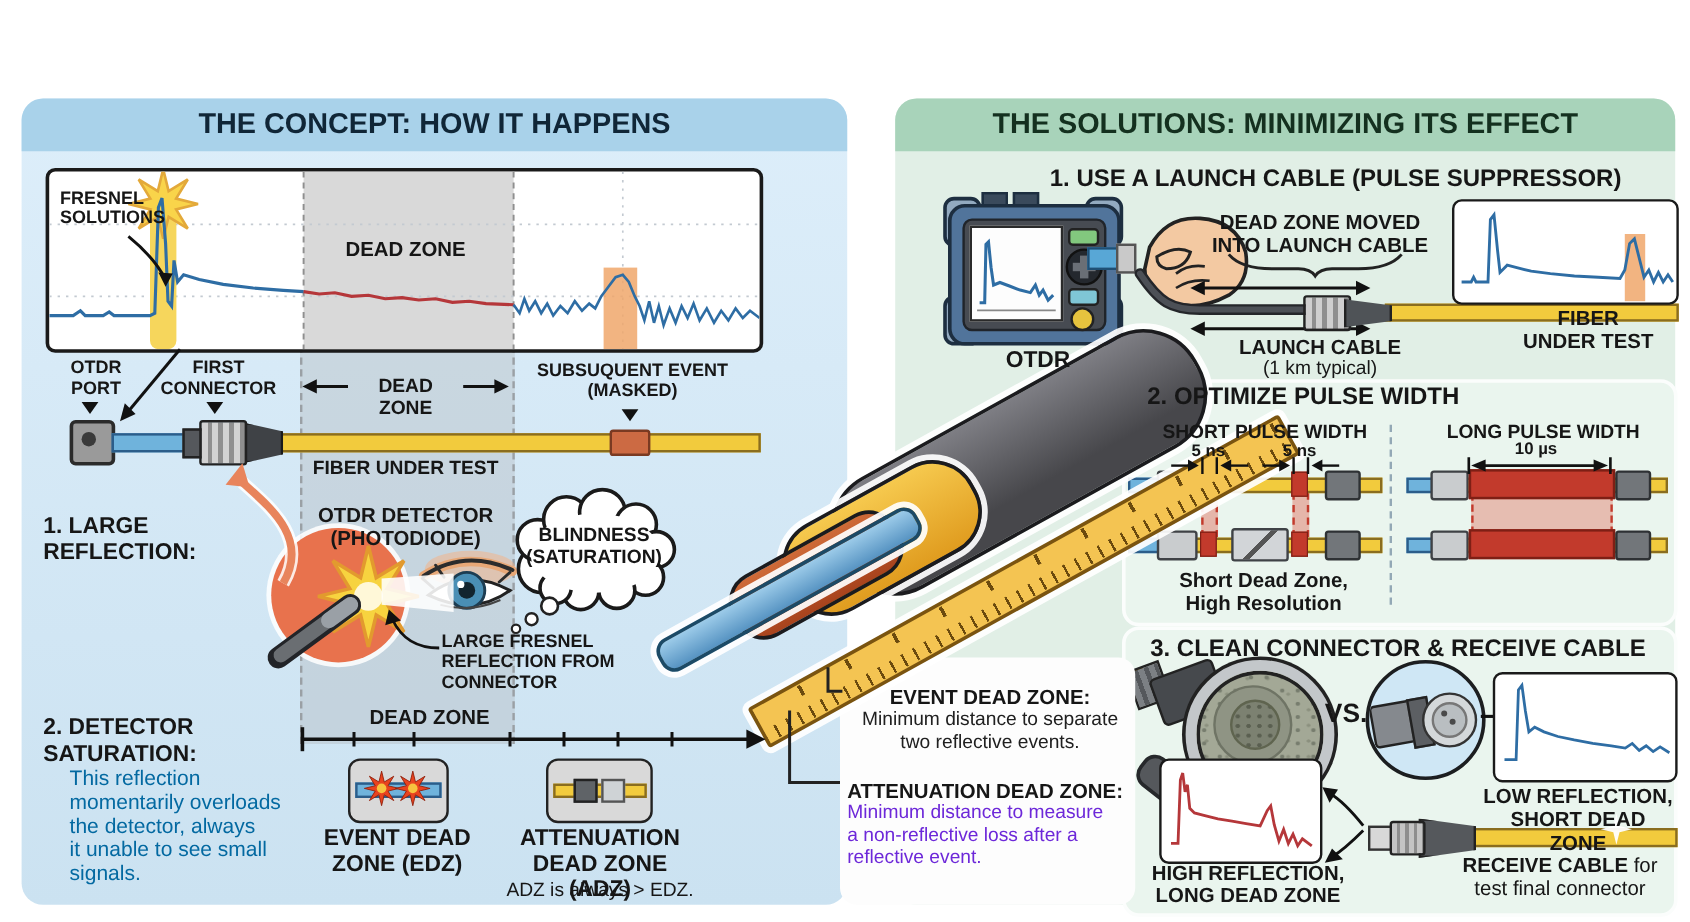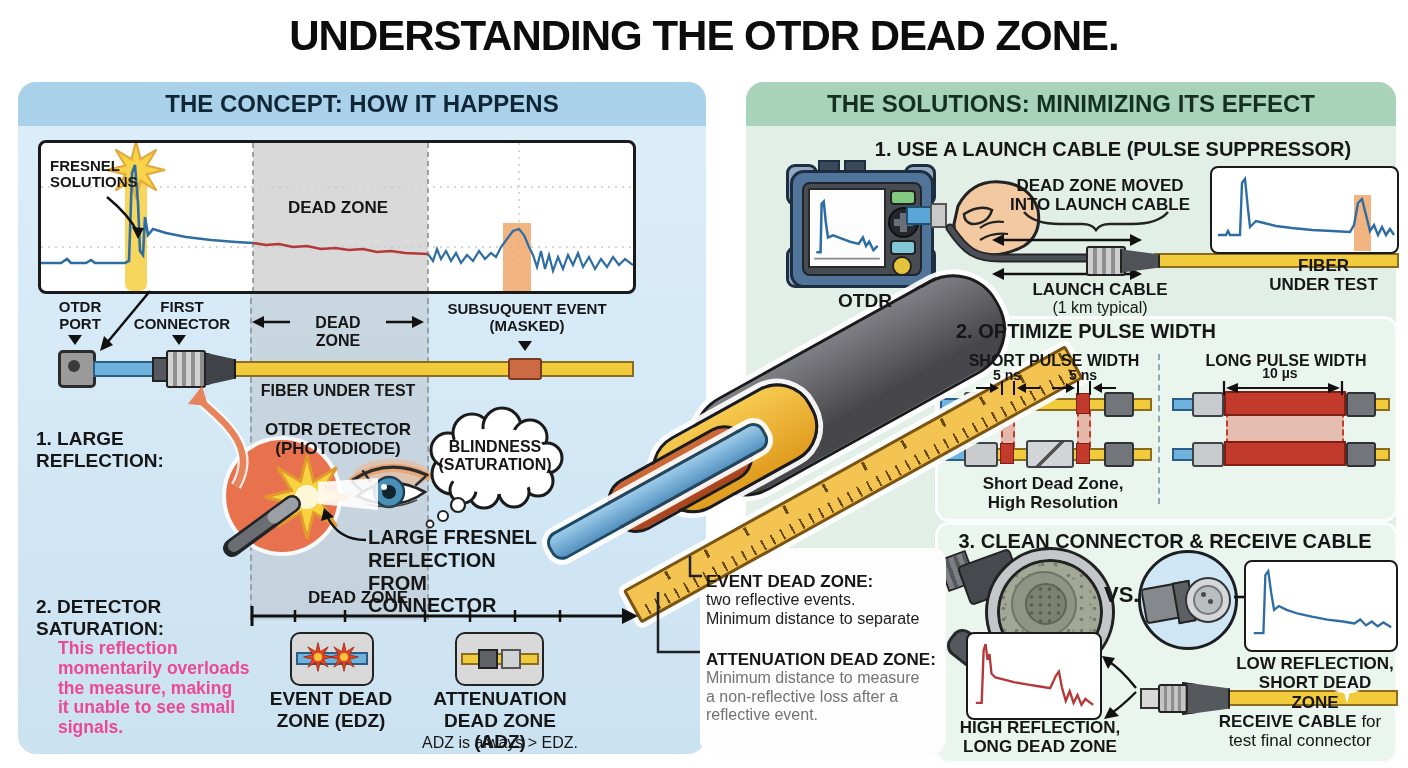--- a/index.html
+++ b/index.html
@@ -19,21 +19,20 @@
   .cablepart{transform-origin:0 50%;z-index:20;}
   .halo{box-shadow:0 0 0 5px rgba(255,255,255,.92);}
   svg{display:block;}
   .gsvg{position:absolute;left:0;top:0;z-index:25;pointer-events:none;}
 </style>
 </head>
 <body>
 
 <div id="stage">
 
-  <div class="abs txt b c" style="left:0;top:12px;width:1408px;font-size:42px;letter-spacing:-1px;color:#0d0d0d;">UNDERSTANDING THE OTDR DEAD ZONE.</div>
 
   <div class="abs panel" style="left:18px;top:82px;width:688px;height:672px;background:linear-gradient(180deg,#ddeefa,#cbe2f1);">
     <div class="phead" style="background:#a9d2ea;color:#102637;">
       <span>THE CONCEPT: HOW IT HAPPENS</span>
     </div>
   </div>
 
   <div class="abs" style="left:250px;top:288px;width:175px;height:332px;background:rgba(173,176,179,.33);
               border-left:2px dashed #9aa0a5;border-right:2px dashed #9aa0a5;z-index:1;"></div>
 
@@ -129,32 +128,32 @@
         <circle cx="96" cy="86" r="15"></circle>
         <circle cx="66" cy="87" r="15"></circle>
       <circle cx="45" cy="84" r="13"></circle>
     </g>
     <ellipse cx="78" cy="55" rx="54" ry="33" fill="#fff"></ellipse>
   </svg>
   <div class="abs txt b c" style="left:430px;top:438px;width:130px;font-size:16px;z-index:32;">
     <div>BLINDNESS</div>
     <div>(SATURATION)</div>
   </div>
-  <div class="abs txt b" style="left:368px;top:526px;width:175px;font-size:20px;z-index:32;">
+  <div class="abs txt b" style="left:368px;top:526px;width:175px;font-size:15px;z-index:32;">
     <div>LARGE FRESNEL</div>
     <div>REFLECTION FROM</div>
     <div>CONNECTOR</div>
   </div>
 
   <div class="abs txt" style="left:36px;top:596px;width:214px;">
     <div class="b" style="font-size:19px;">2. DETECTOR SATURATION:</div>
-    <div style="padding-left:22px;font-size:17.5px;line-height:1.12;color:#ec4899;font-weight:bold;">
+    <div style="padding-left:22px;font-size:17.5px;line-height:1.12;color:#0369a1;">
       <div>This reflection</div>
       <div>momentarily overloads</div>
-      <div>the measure, making</div>
+      <div>the detector, always</div>
       <div>it unable to see small</div>
       <div>signals.</div>
     </div>
   </div>
 
   <div class="abs txt b c" style="left:298px;top:588px;width:120px;font-size:17px;">DEAD ZONE</div>
   <div class="abs" style="left:290px;top:632px;width:80px;height:50px;background:#d9d9d9;border:2.5px solid #222;border-radius:10px;z-index:6;"></div>
   <div class="abs" style="left:296px;top:652px;width:68px;height:9px;background:#6fb3dc;border:2px solid #2b5d8a;z-index:7;"></div>
   <svg class="abs" style="left:296px;top:636px;z-index:8;" width="70" height="42" viewBox="0 0 70 42">
     <g fill="#e8431f" stroke="#8f1d08" stroke-width="1">
@@ -189,30 +188,30 @@
   </div>
   <div class="abs cablepart halo" style="left:700px;top:415px;width:335px;height:100px;border-radius:50px;
               background:linear-gradient(180deg,#7e7e84,#47474b 75%);border:3px solid #1b1b1e;transform:rotate(-29deg);"></div>
   <div class="abs cablepart halo" style="left:658px;top:450px;width:170px;height:76px;border-radius:38px;
               background:linear-gradient(180deg,#f6c94e,#e09c1f);border:3px solid #1b1b1e;transform:rotate(-29deg);"></div>
   <div class="abs cablepart" style="left:612px;top:488px;width:150px;height:52px;border-radius:26px;
               background:linear-gradient(180deg,#ce6a38,#a8431d);border:3px solid #1b1b1e;transform:rotate(-29deg);z-index:21;"></div>
   <div class="abs cablepart halo" style="left:550px;top:536px;width:240px;height:24px;border-radius:12px;
               background:linear-gradient(180deg,#9ccbe9,#5693c2);border:3px solid #1c4a66;transform:rotate(-29deg);z-index:22;"></div>
 
-  <div class="abs txt" style="left:706px;top:572px;width:238px;z-index:30;">
+  <div class="abs txt" style="left:706px;top:572px;width:238px;z-index:30;text-align:center;">
     <div class="b" style="font-size:17px;">EVENT DEAD ZONE:</div>
     <div style="font-size:16px;line-height:1.15;color:#202020;">
+      <div>Minimum distance to separate</div>
       <div>two reflective events.</div>
-      <div>Minimum distance to separate</div>
     </div>
   </div>
   <div class="abs txt" style="left:706px;top:650px;width:238px;z-index:30;">
     <div class="b" style="font-size:17px;">ATTENUATION DEAD ZONE:</div>
-    <div style="font-size:16px;line-height:1.15;color:#737373;">
+    <div style="font-size:16px;line-height:1.15;color:#6d28d9;">
       <div>Minimum distance to measure</div>
       <div>a non-reflective loss after a</div>
       <div>reflective event.</div>
     </div>
   </div>
 
   <div class="abs panel" style="left:746px;top:82px;width:650px;height:672px;background:#e1efe6;">
     <div class="phead" style="background:#a8d3ba;color:#14301f;">
       <span>THE SOLUTIONS: MINIMIZING ITS EFFECT</span>
     </div>

